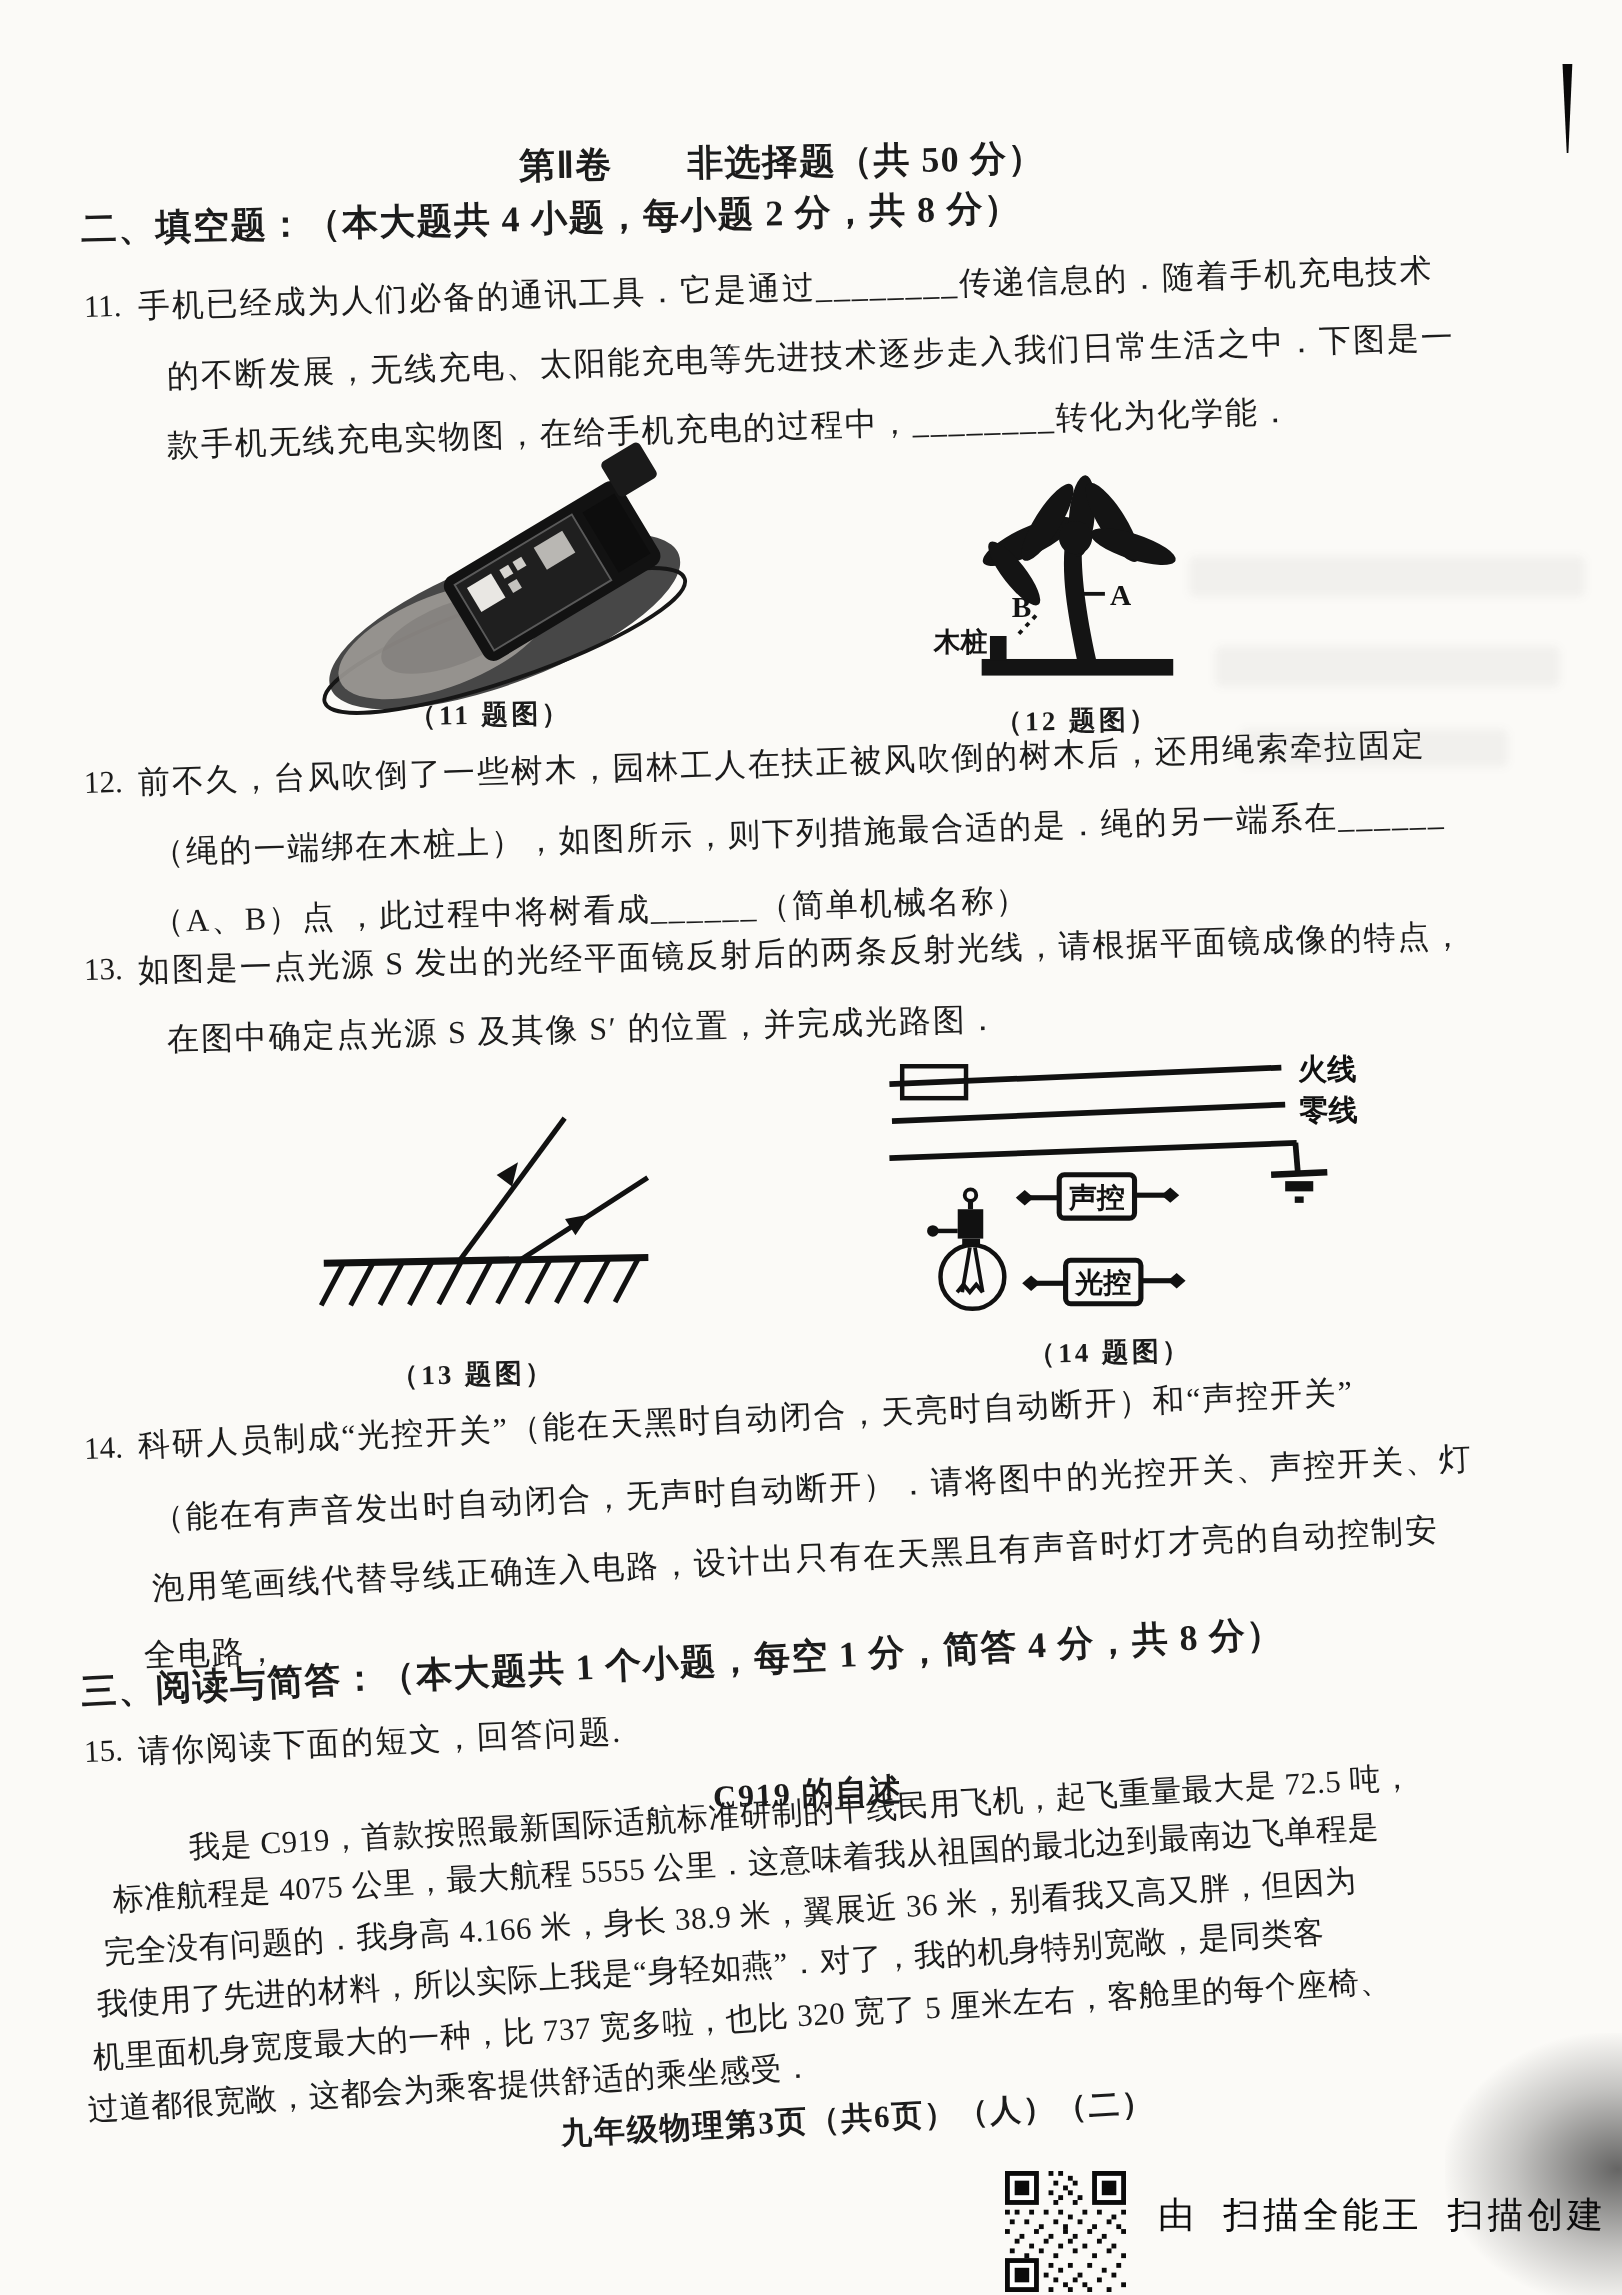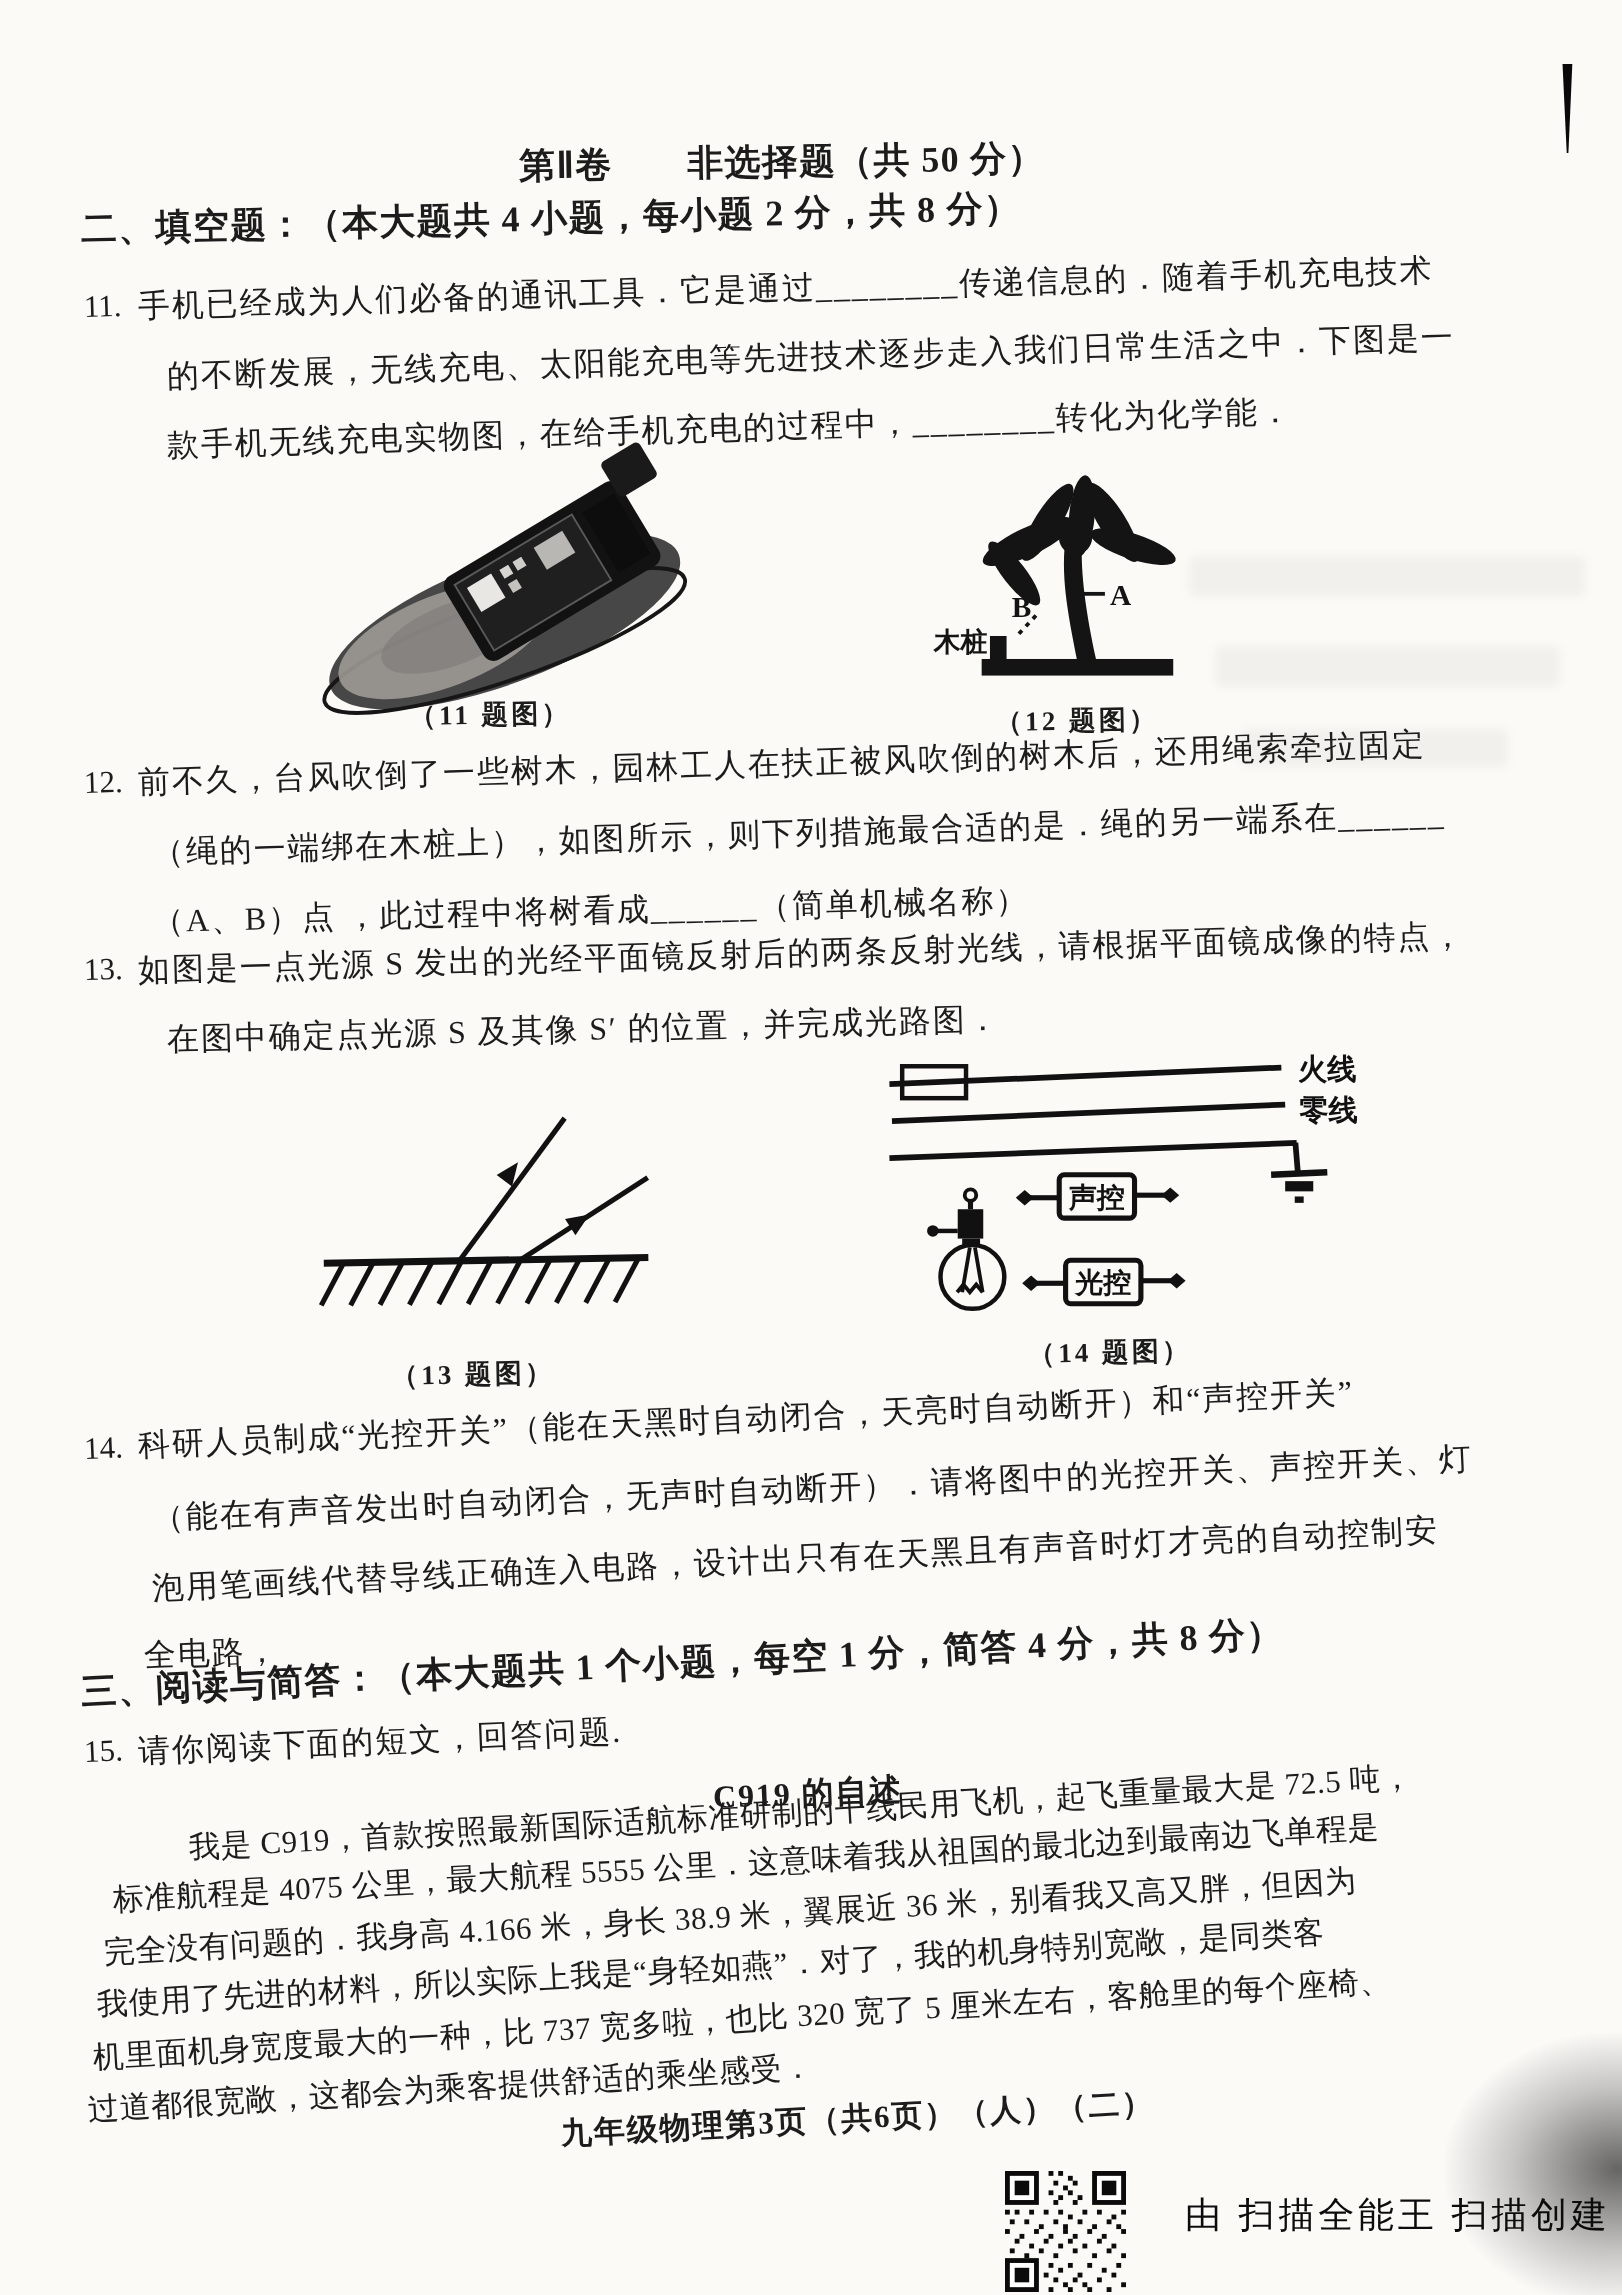--- a/index.html
+++ b/index.html
@@ -254,16 +254,16 @@
         <rect x="16" y="23" width="1" height="1"></rect>
         <rect x="19" y="22" width="1" height="1"></rect>
         <rect x="22" y="21" width="1" height="1"></rect>
         <rect x="24" y="23" width="1" height="1"></rect>
       <rect x="9" y="24" width="1" height="1"></rect>
         <rect x="13" y="24" width="1" height="1"></rect>
         <rect x="17" y="24" width="1" height="1"></rect>
         <rect x="21" y="24" width="1" height="1"></rect>
     </g>
   </svg>
-  <div class="t wm-t" style="left:1185px;top:2191px;">由 扫描全能王 扫描创建</div>
+  <div class="t wm-t" style="left:1158px;top:2191px;font-family:Liberation Mono, monospace;">由 扫描全能王 扫描创建</div>
 
 </div>
 
 
 </body></html>

